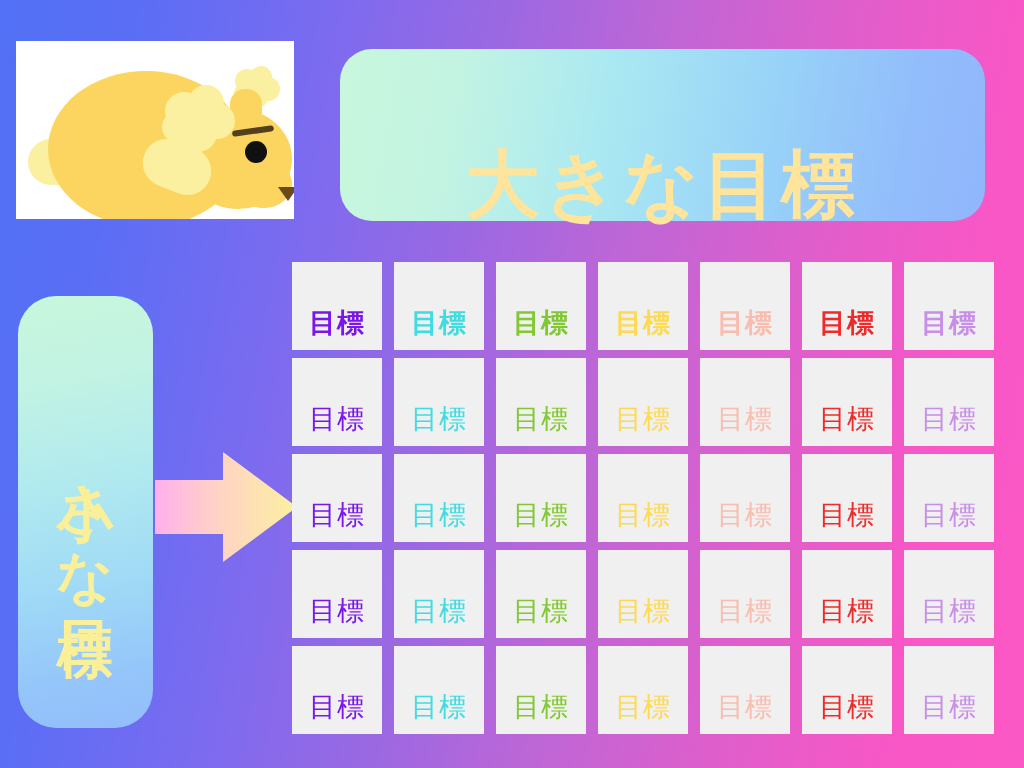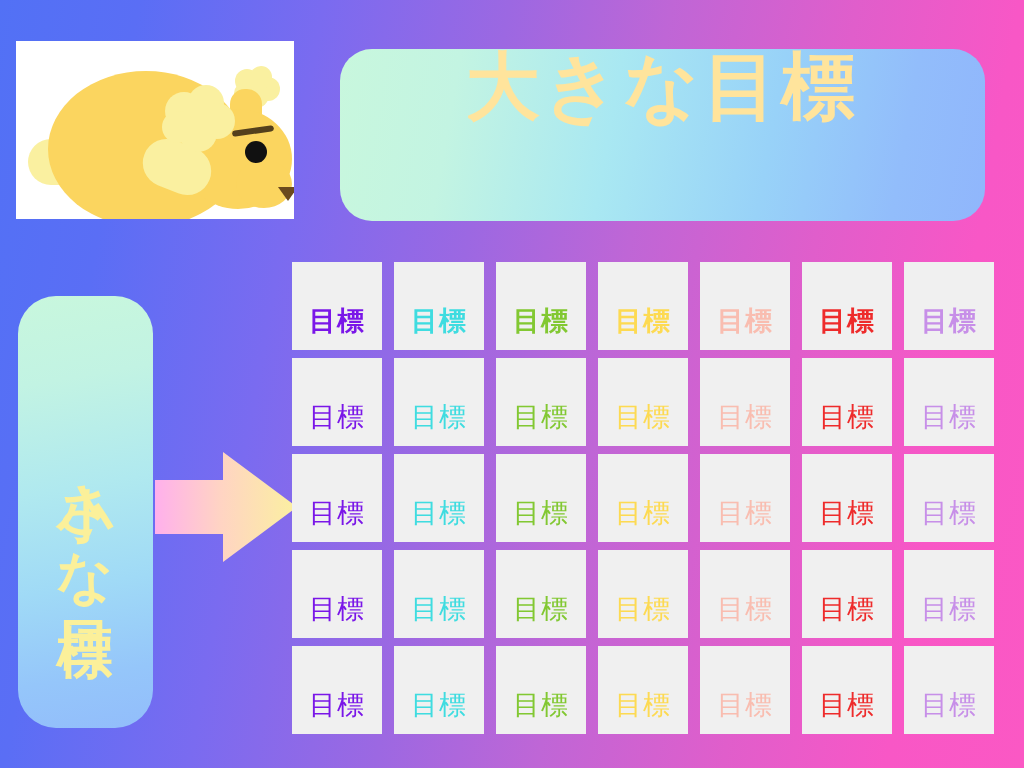--- a/index.html
+++ b/index.html
@@ -47,21 +47,21 @@
   
   #big-goal-banner {
     position: absolute;
     left: 340px;
     top: 49px;
     width: 645px;
     height: 172px;
     border-radius: 32px;
     background: linear-gradient(100deg, #c8f7dd 0%, #c3f4e2 18%, #a9e8f2 42%, #98d2f8 66%, #92bdfb 86%, #90b6fc 100%);
     display: flex;
-    align-items: flex-start;
+    align-items: flex-end;
     justify-content: center;
   }
   #big-goal-banner .banner-text {
     font-size: 74px;
     font-weight: bold;
     color: #ffe49c;
     letter-spacing: 4px;
     line-height: 1;
     font-family: "DejaVu Sans", "Liberation Sans", sans-serif;
   }
@@ -117,21 +117,21 @@
     background: #f0f0f0;
     display: flex;
     align-items: center;
     justify-content: center;
   }
   .goal-card .goal-label {
     font-size: 27px;
     line-height: 1;
     letter-spacing: 1px;
     white-space: nowrap;
-    font-family: Liberation Mono, monospace;
+    font-family: Liberation Serif, serif;
     margin-top: 35px;
   }
   .goal-card.row-bold .goal-label {
     font-weight: bold;
   }
 </style>
 </head>
 <body>
 
 <div id="stage">

